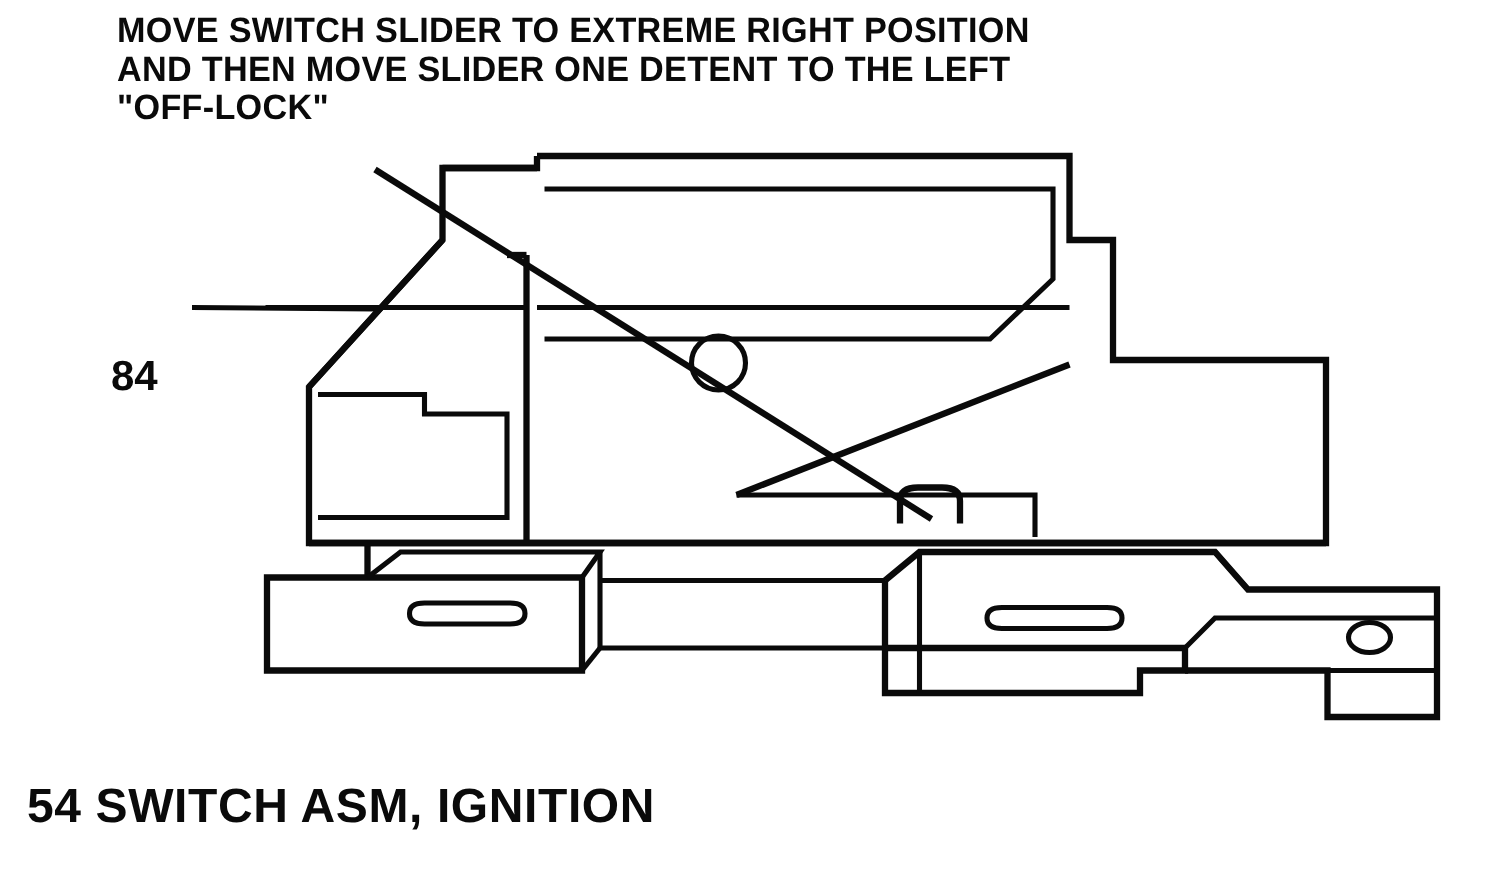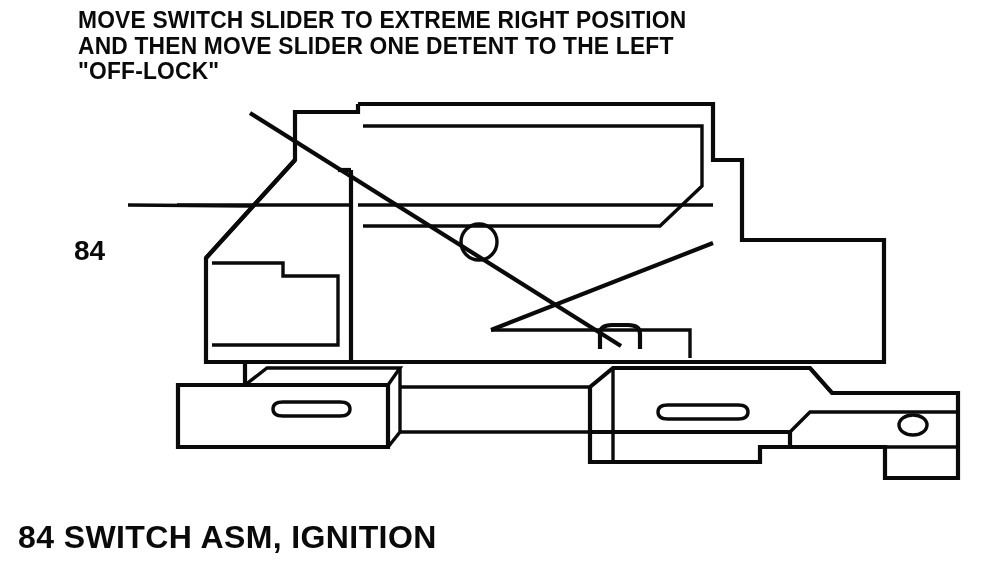--- a/index.html
+++ b/index.html
@@ -83,21 +83,21 @@
 <div id="page">
 
   <div class="note-block">
     <div class="note-line">MOVE SWITCH SLIDER TO EXTREME RIGHT POSITION</div>
     <div class="note-line">AND THEN MOVE SLIDER ONE DETENT TO THE LEFT</div>
     <div class="note-line">"OFF-LOCK"</div>
   </div>
 
   <div class="callout-number">84</div>
 
-  <div class="caption">84 SWITCH ASM, IGNITION</div>
+  <div class="caption">54 SWITCH ASM, IGNITION</div>
 
   <svg id="drawing" viewBox="0 0 1003 587" width="1003" height="587">
 
     <g>
 
       <line x1="128" y1="205" x2="250" y2="206" stroke-width="3.4"></line>
 
       <line x1="250" y1="113" x2="621" y2="346" stroke-width="4.2"></line>
     </g>
 

